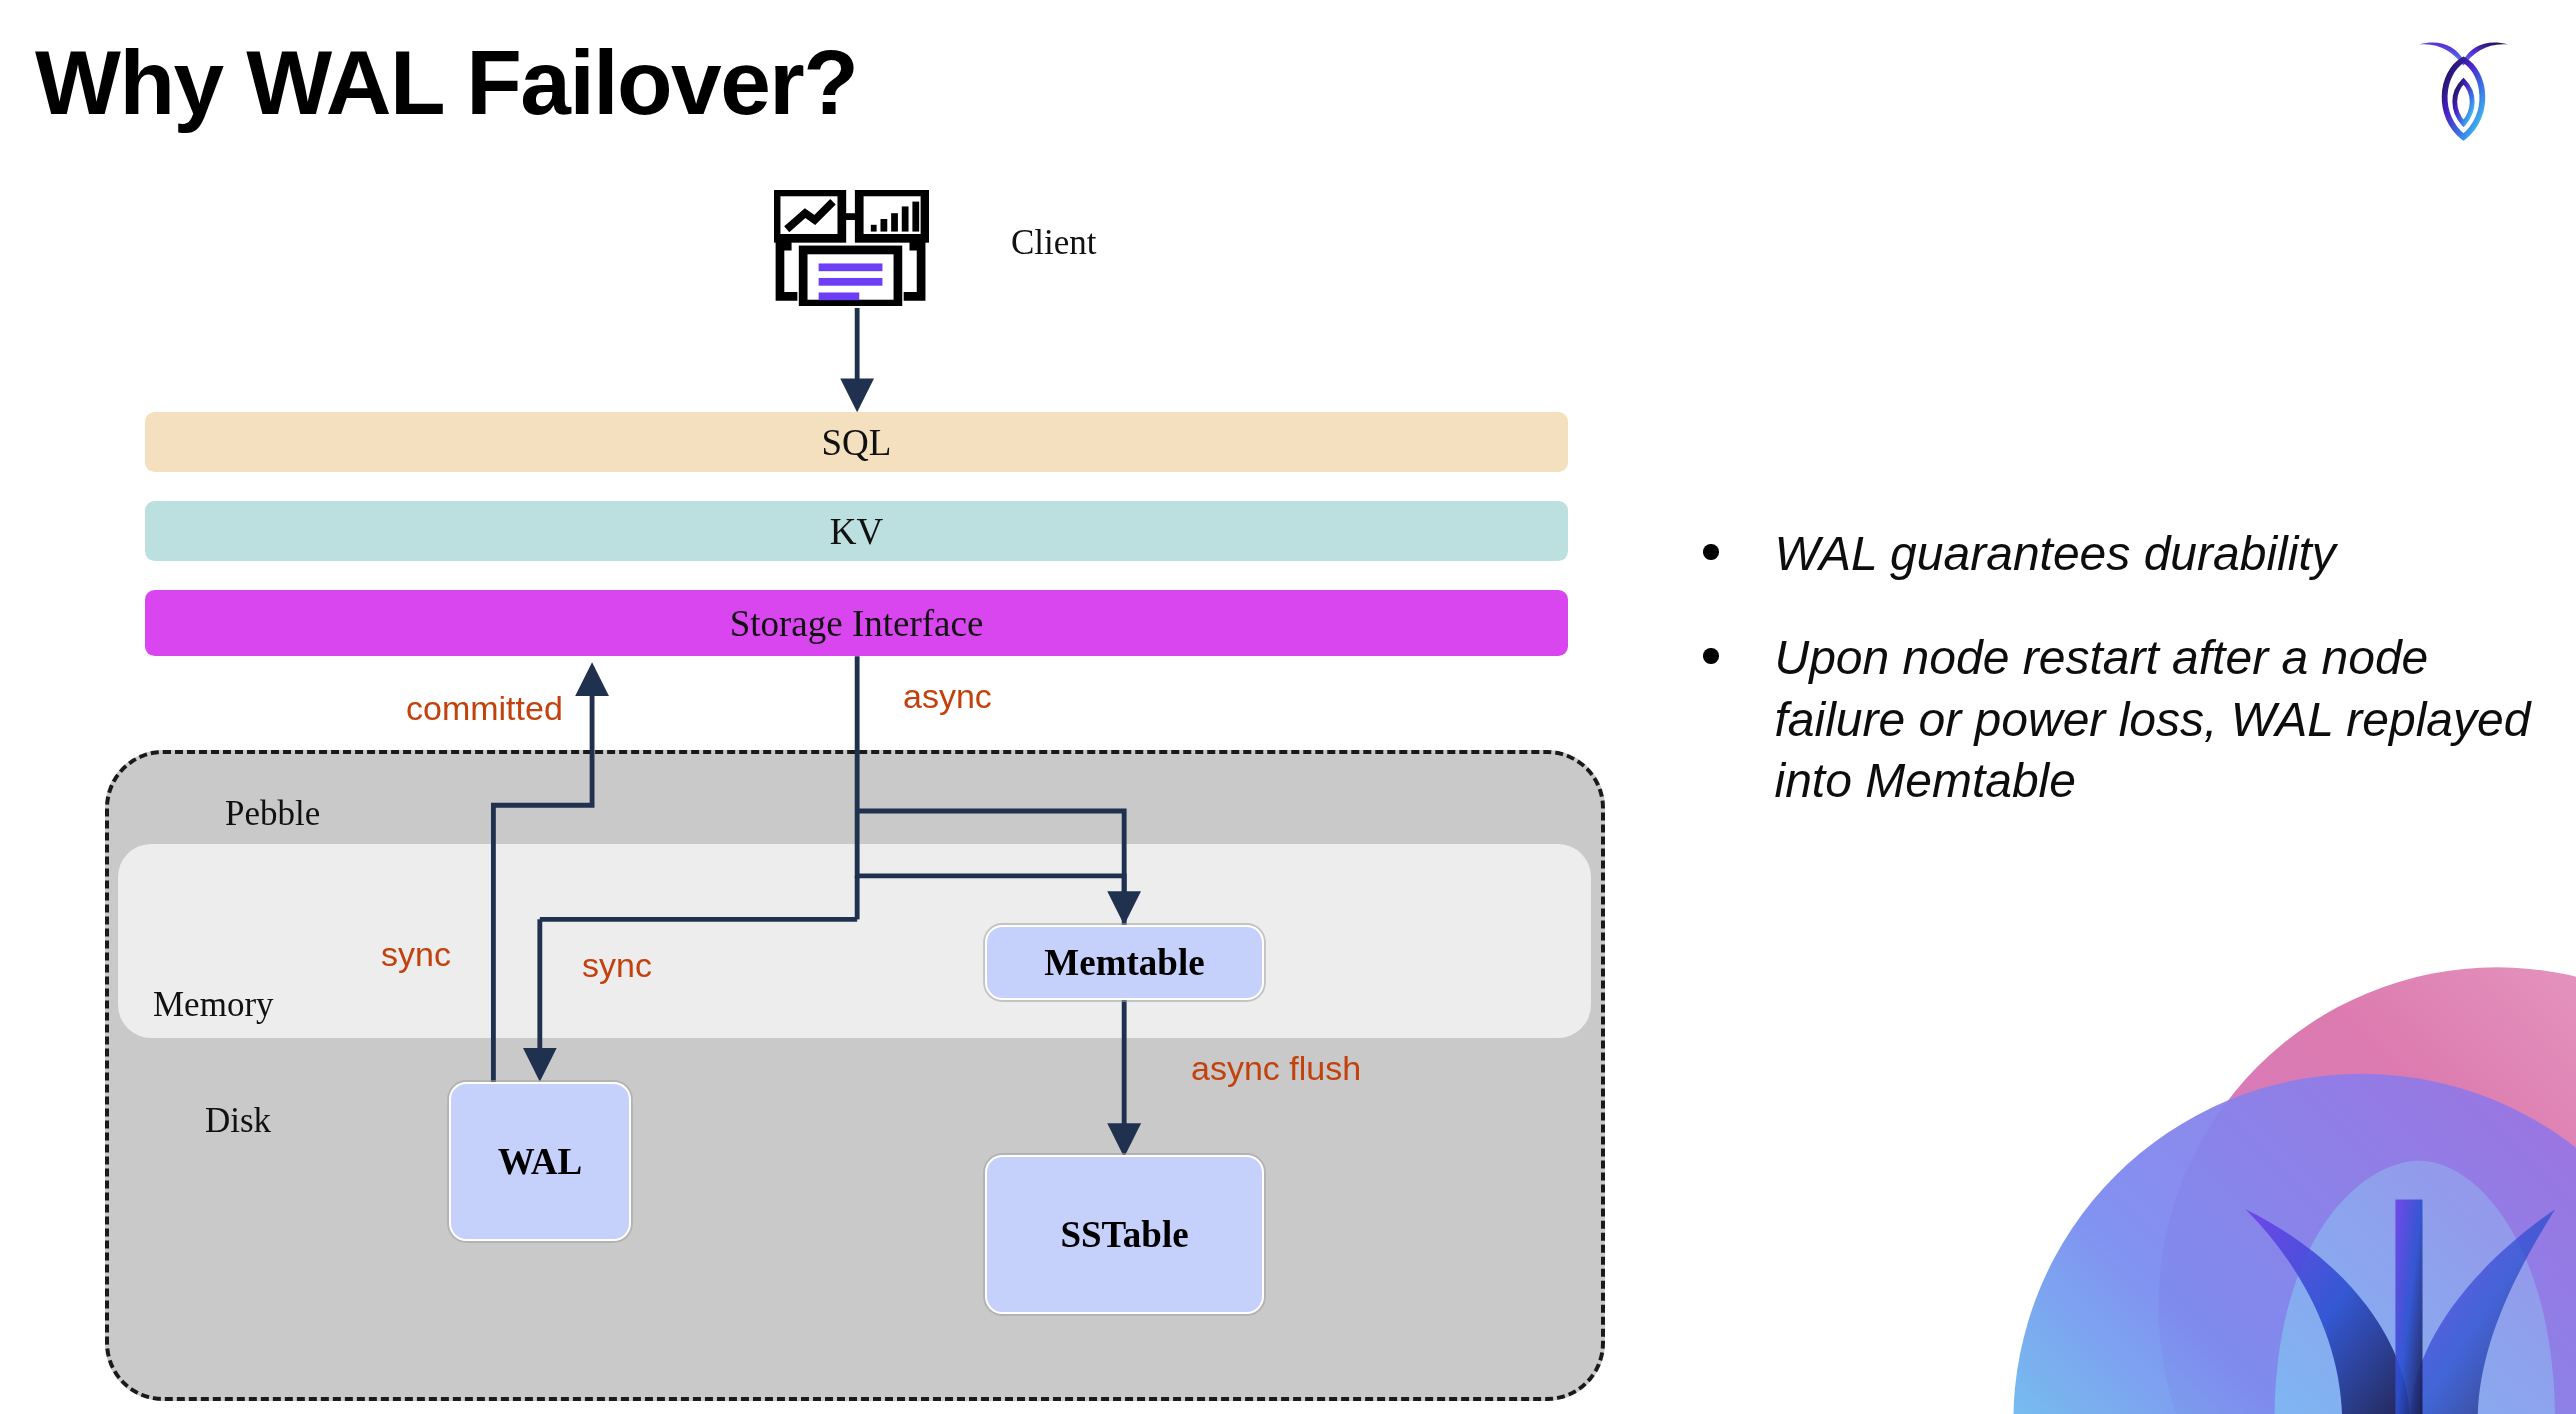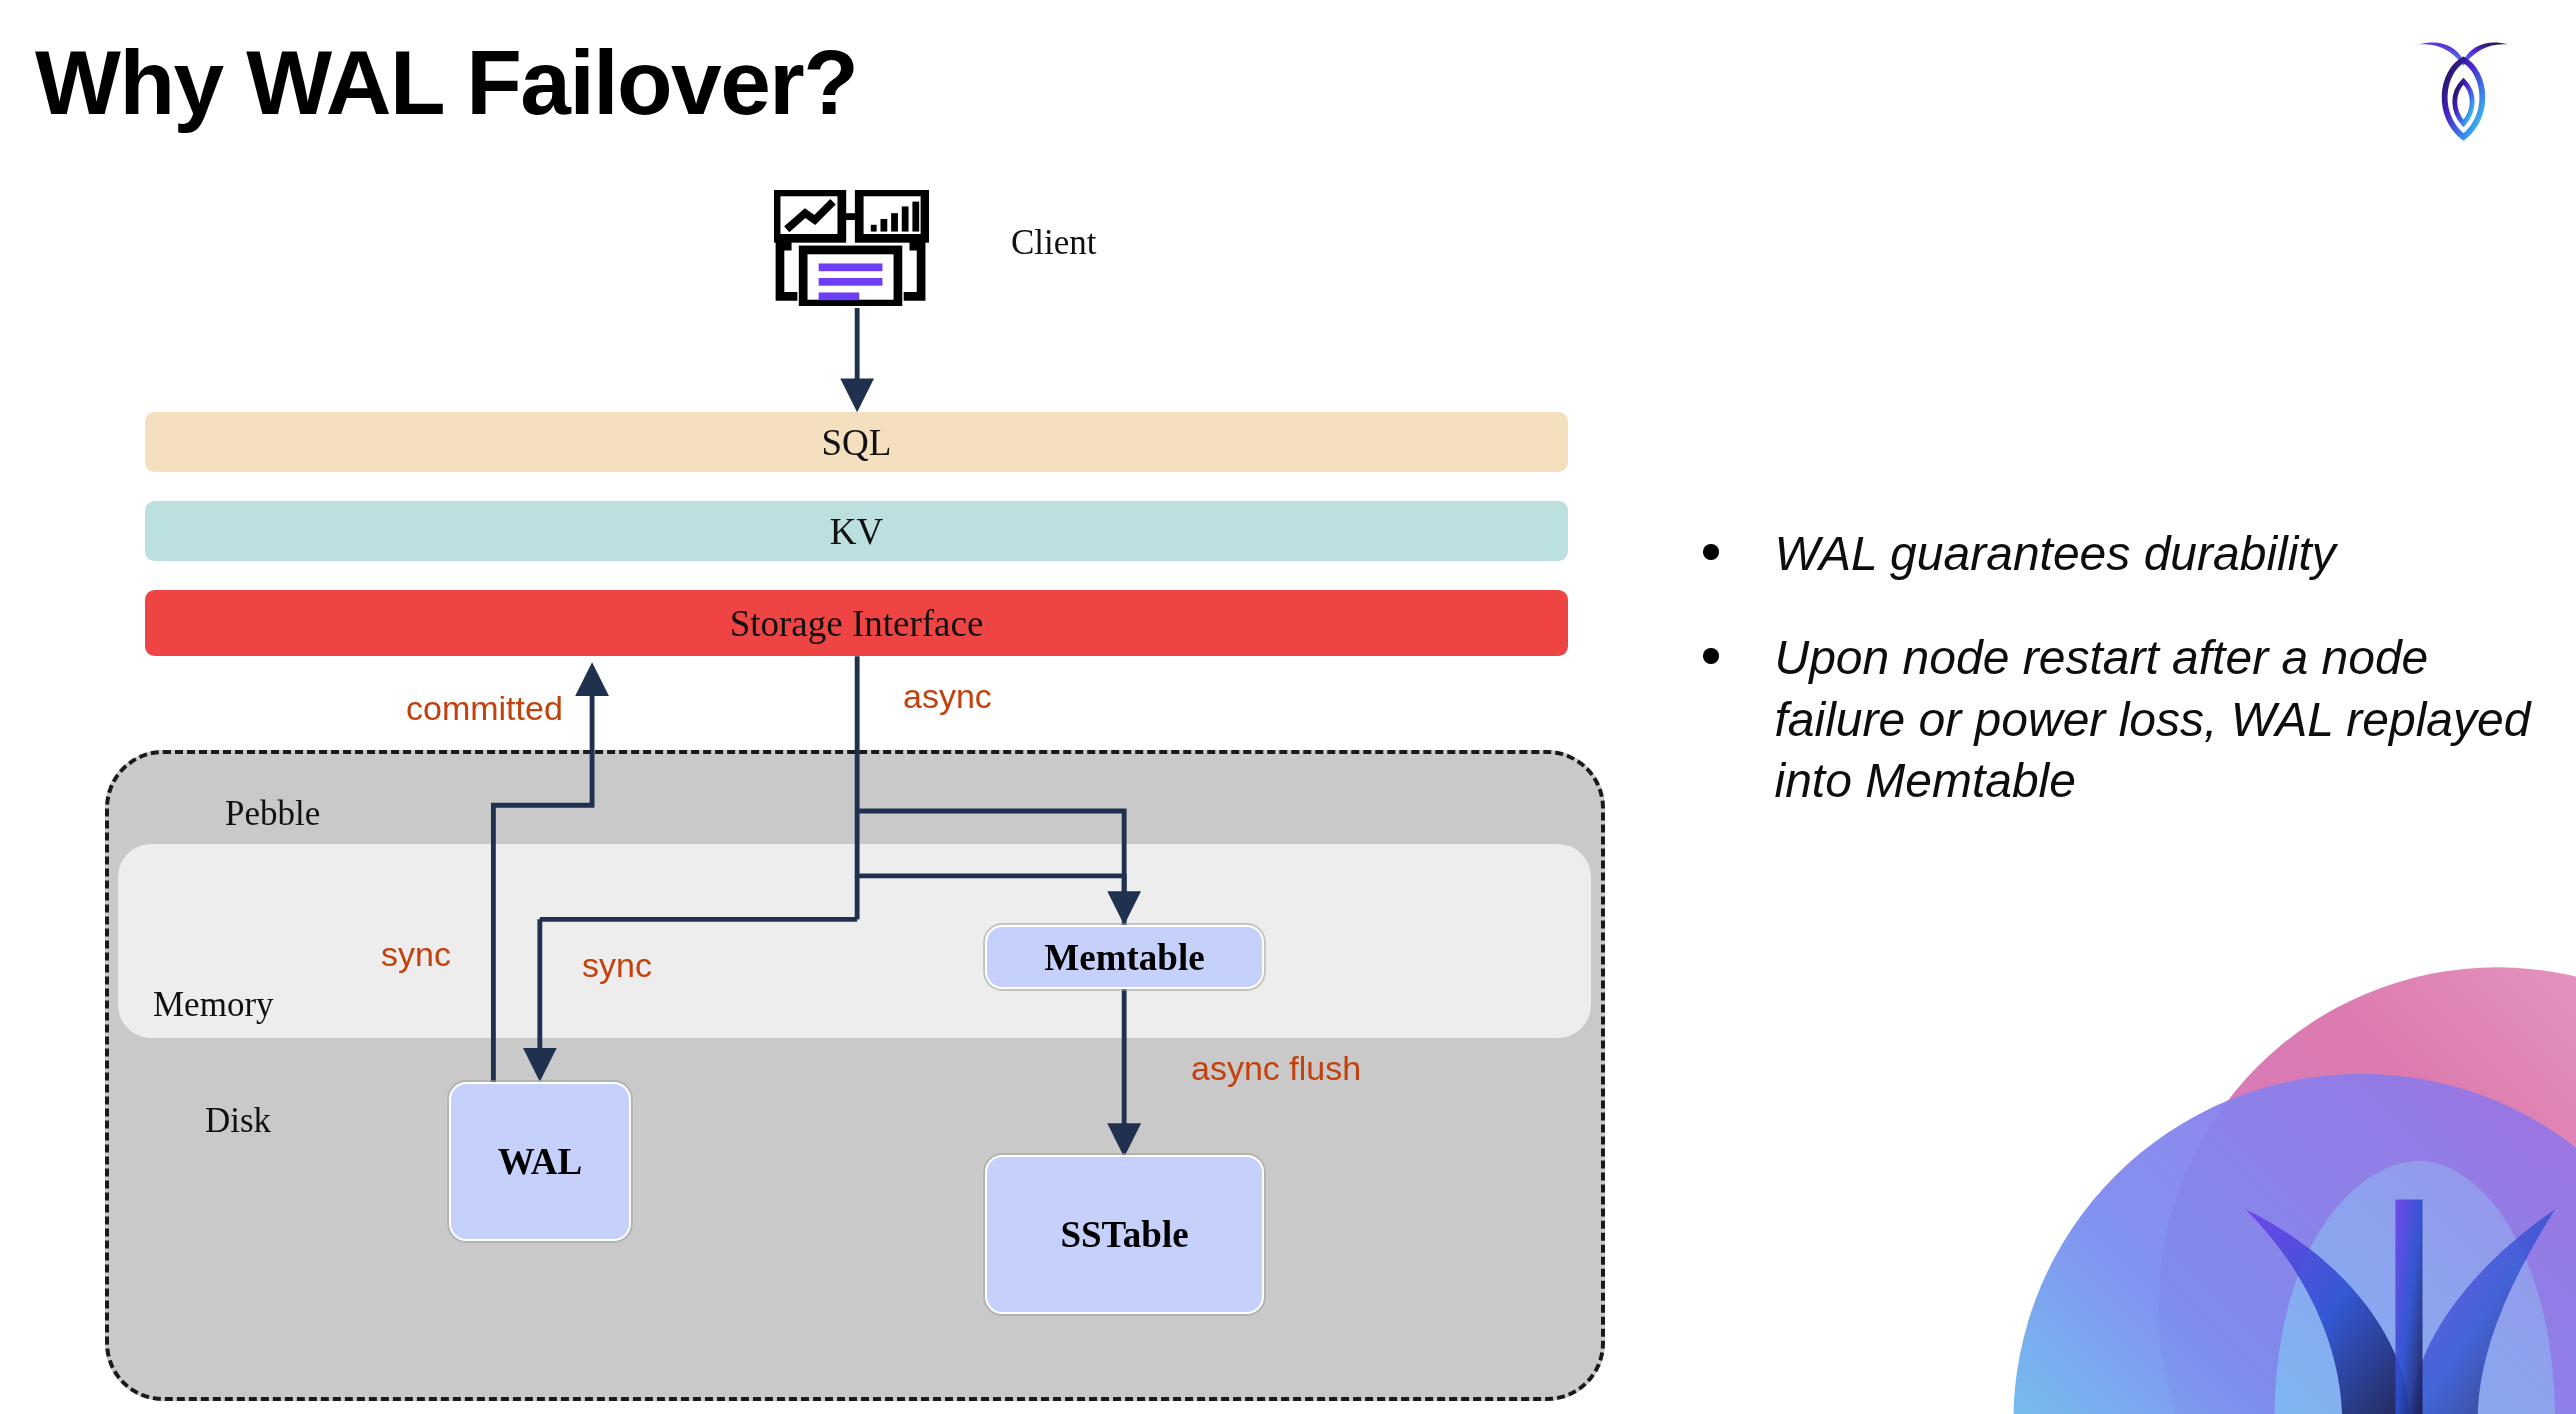--- a/index.html
+++ b/index.html
@@ -36,21 +36,21 @@
   }
 
   
   .layer-bar{
     position:absolute;left:145px;width:1423px;border-radius:9.7px;
     display:flex;align-items:center;justify-content:center;
     font-family:"Liberation Serif", serif;font-size:37px;color:#111;
   }
   #layer-sql{top:412px;height:60px;background:#f4dfbe;}
   #layer-kv{top:501px;height:60px;background:#bcdfdf;}
-  #layer-storage{top:590px;height:66px;background:#ef4444;}
+  #layer-storage{top:590px;height:66px;background:#d946ef;}
 
   
   #pebble-box{
     position:absolute;left:105px;top:750px;width:1500px;height:651px;
     background:#c9c9c9;border:4.8px dashed #1a1a1a;border-radius:58px;
     box-sizing:border-box;
   }
   #pebble-label{
     position:absolute;left:225px;top:794px;
     font-family:"Liberation Serif", serif;font-size:35px;color:#111;
@@ -70,21 +70,21 @@
   }
 
   
   .node-box{
     position:absolute;background:#c6d1fb;border-radius:17.4px;
     border:2.9px solid #ffffff;box-sizing:border-box;
     display:flex;align-items:center;justify-content:center;
     font-family:"Liberation Serif", serif;font-weight:bold;font-size:37px;color:#000;
     box-shadow:0 0 0 1.9px rgba(160,160,160,0.55);
   }
-  #node-memtable{left:985px;top:925px;width:279px;height:64px;}
+  #node-memtable{left:985px;top:925px;width:279px;height:75px;}
   #node-wal{left:449px;top:1082px;width:182px;height:159px;}
   #node-sstable{left:985px;top:1155px;width:279px;height:159px;}
 
   
   .edge-label{
     position:absolute;font-family:"Liberation Sans", sans-serif;
     font-size:34px;color:#c2410c;white-space:nowrap;text-align:right;
   }
   #lbl-committed{left:406px;top:689px;}
   #lbl-commit{left:903px;top:677px;}

